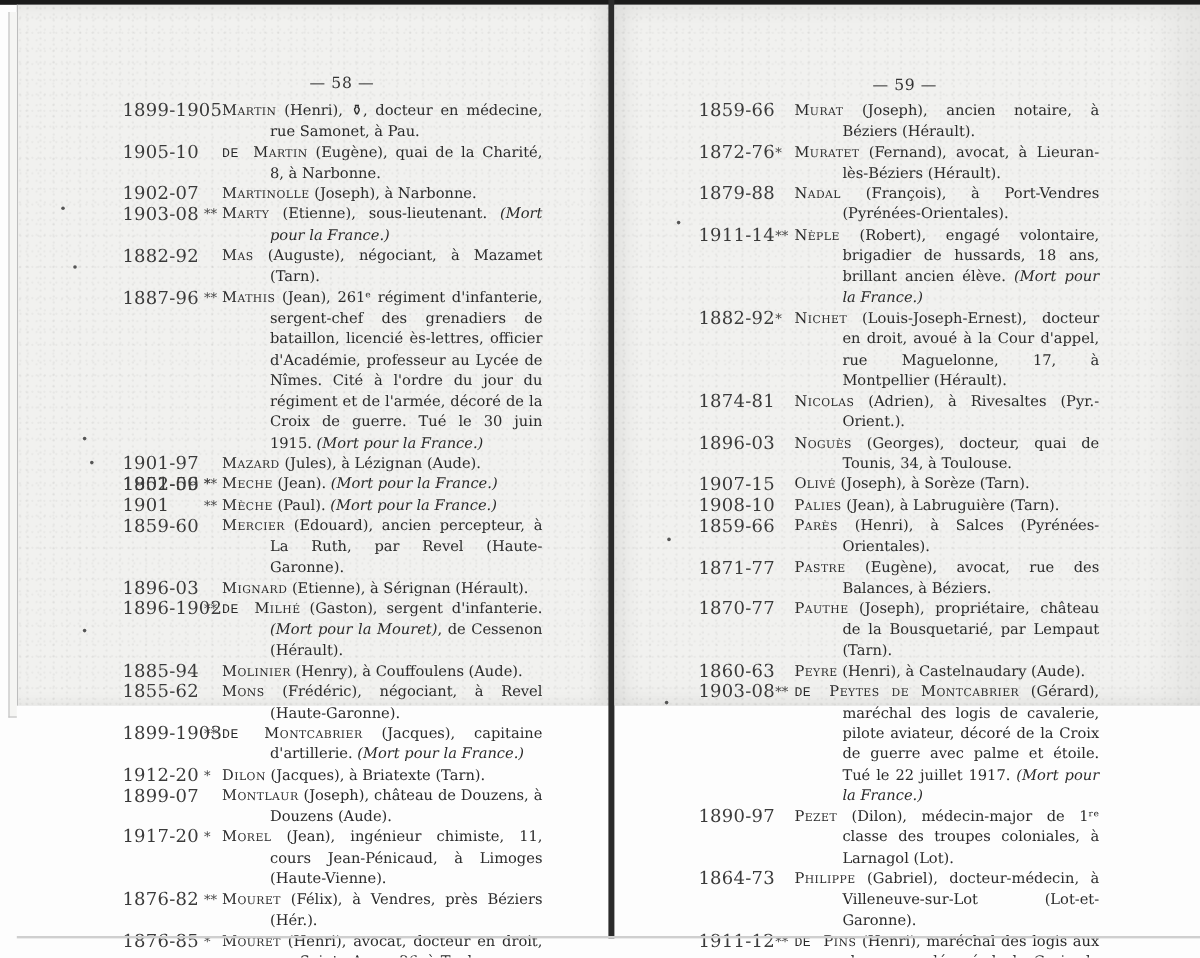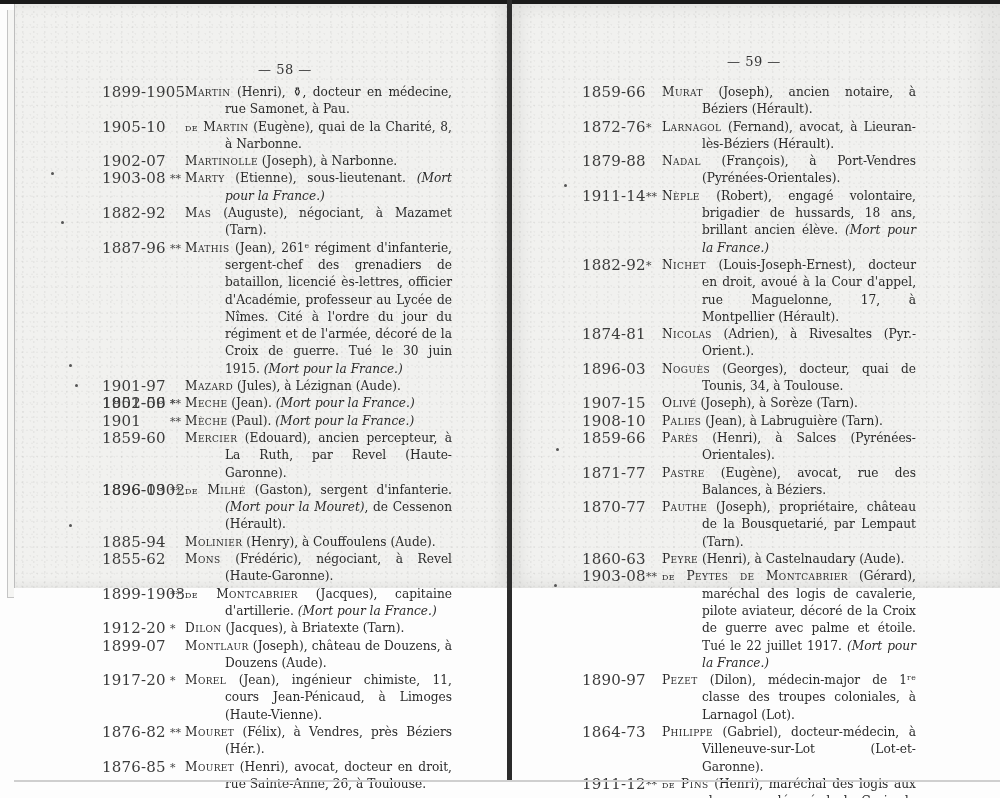--- a/index.html
+++ b/index.html
@@ -22,33 +22,33 @@
   .page-left { left:14px; width:494px; box-shadow: inset -8px 0 14px rgba(0,0,0,0.08); border-left:1px solid #bdbdbd; }
   .page-left::before { content:""; position:absolute; left:-8px; top:6px; bottom:-10px; width:6px; border-left:1px solid #c4c4c4; border-bottom:1px solid #c4c4c4; background:#f5f5f3; }
   .page-right { left:512px; width:488px; box-shadow: inset 10px 0 14px rgba(0,0,0,0.06), inset -22px 0 30px rgba(0,0,0,0.05); }
   .gutter { position:absolute; left:507px; top:0; width:5px; height:782px; background:#2b2b2b; }
   .bottom-edge { position:absolute; left:14px; top:780px; width:986px; height:2px; background:#cfcfcf; }
 
   .page-number {
     position:absolute; font-size:13px; color:#333; letter-spacing:0.5px;
   }
   .page-left .page-number { left:243px; top:58px; }
-  .page-right .page-number { left:215px; top:50px; }
+  .page-right .page-number { left:215px; top:60px; }
 
   .entries { position:absolute; top:80px; }
   .page-left .entries { left:87px; width:350px; }
   .page-right .entries { left:70px; width:334px; }
 
   .entry { position:relative; font-size:12.2px; line-height:17.3px; padding-left:123px; }
   .page-right .entry { padding-left:120px; }
   .entry .years { position:absolute; left:0; top:0; color:#3a3a3a; font-size:15px; letter-spacing:0.2px; }
   .entry .stars { position:absolute; left:68px; top:0; font-size:11px; color:#444; }
   .page-right .entry .stars { left:64px; }
   .entry .text { display:block; text-align:justify; text-indent:-40px; padding-left:40px; margin-left:-40px; }
-  .entry .particle { font-variant:small-caps; font-size:12px; letter-spacing:0.4px; }
+  .entry .particle { font-variant:small-caps; font-size:15px; letter-spacing:0.4px;font-family:Liberation Mono, monospace; }
   .entry .name { font-variant:small-caps; letter-spacing:0.4px; }
   .entry .rest { }
   .entry .mort { font-style:italic; }
 
   .pencil { position:absolute; width:3px; height:3px; background:#555; border-radius:50%; }
 </style>
 </head>
 <body>
 
 <div class="top-band"></div>
@@ -106,20 +106,21 @@
         <span class="text"><span class="name">Mèche</span><span class="rest"> (Paul). </span><span class="mort">(Mort pour la France.)</span></span>
       </div>
       <div class="entry">
         <span class="years">1859-60</span>
         <span class="stars"></span>
         <span class="text"><span class="name">Mercier</span><span class="rest"> (Edouard), ancien percepteur, à La Ruth, par Revel (Haute-Garonne).</span></span>
       </div>
       <div class="entry">
         <span class="years">1896-03</span>
         <span class="stars"></span>
+        <span class="text"><span class="name">Mignard</span><span class="rest"> (Etienne), à Sérignan (Hérault).</span></span>
       </div>
       <div class="entry">
         <span class="years">1896-1902</span>
         <span class="stars">**</span>
         <span class="text"><span class="particle">de </span><span class="name">Milhé</span><span class="rest"> (Gaston), sergent d'infanterie. </span><span class="mort">(Mort pour la Mouret)</span><span class="after">, de Cessenon (Hérault).</span></span>
       </div>
       <div class="entry">
         <span class="years">1885-94</span>
         <span class="stars"></span>
         <span class="text"><span class="name">Molinier</span><span class="rest"> (Henry), à Couffoulens (Aude).</span></span>
@@ -173,21 +174,21 @@
   <div class="page-number">— 59 —</div>
   <div class="entries">
       <div class="entry">
         <span class="years">1859-66</span>
         <span class="stars"></span>
         <span class="text"><span class="name">Murat</span><span class="rest"> (Joseph), ancien notaire, à Béziers (Hérault).</span></span>
       </div>
       <div class="entry">
         <span class="years">1872-76</span>
         <span class="stars">*</span>
-        <span class="text"><span class="name">Larnagol</span><span class="rest"> (Fernand), avocat, à Lieuran-lès-Béziers (Hérault).</span></span>
+        <span class="text"><span class="name">Muratet</span><span class="rest"> (Fernand), avocat, à Lieuran-lès-Béziers (Hérault).</span></span>
       </div>
       <div class="entry">
         <span class="years">1879-88</span>
         <span class="stars"></span>
         <span class="text"><span class="name">Nadal</span><span class="rest"> (François), à Port-Vendres (Pyrénées-Orientales).</span></span>
       </div>
       <div class="entry">
         <span class="years">1911-14</span>
         <span class="stars">**</span>
         <span class="text"><span class="name">Nèple</span><span class="rest"> (Robert), engagé volontaire, brigadier de hussards, 18 ans, brillant ancien élève. </span><span class="mort">(Mort pour la France.)</span></span>

